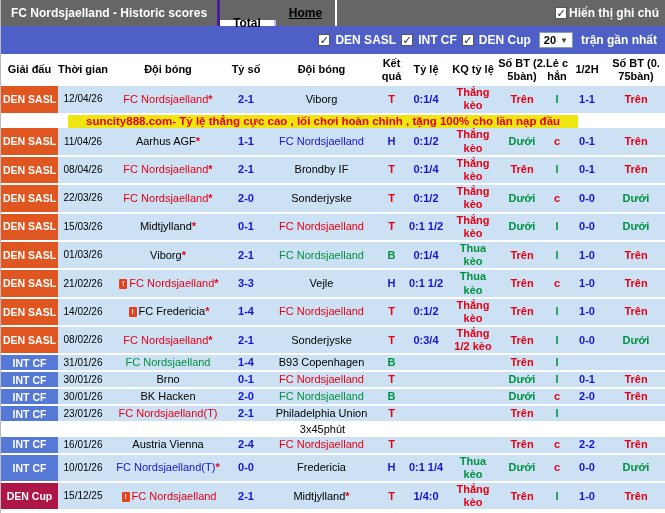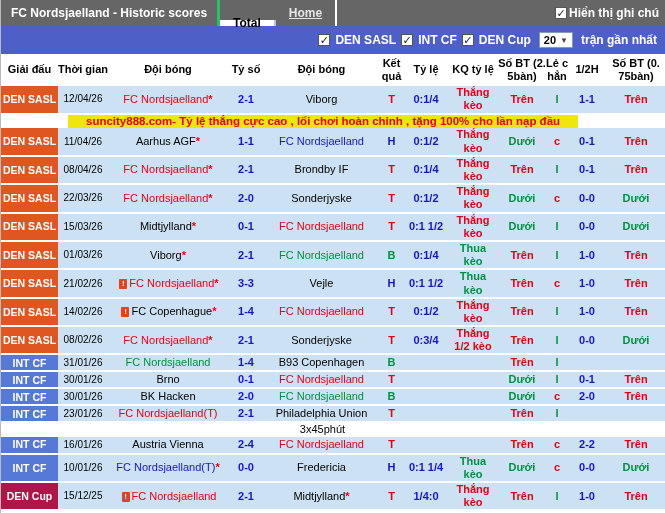--- a/index.html
+++ b/index.html
@@ -2,24 +2,24 @@
 <html><head>
 <meta charset="utf-8">
 <style>
   * { box-sizing: border-box; }
   html,body { margin:0; padding:0; }
   body { font-family:"Liberation Sans","DejaVu Sans",sans-serif; }
   .app { width:665px; height:513px; background:#fff; overflow:hidden; border-left:1px solid #bbb; }
 
   
   .topbar { height:26px; background:#666; display:flex; align-items:stretch; font-size:12px; font-weight:bold; }
-  .topbar .title { background:#666; color:#fff; display:flex; align-items:center; padding:0 10px; border-right:3px solid #22c55e; white-space:nowrap; }
+  .topbar .title { background:#666; color:#fff; display:flex; align-items:center; padding:0 10px; border-right:3px solid #4c1d95; white-space:nowrap; }
   .topbar .tab { display:flex; align-items:center; padding:0 13px; cursor:pointer; }
   .topbar .tab.active { background:#fff; color:#000; border-right:2px solid #c4b5fd;margin-top:20px; }
-  .topbar .tab.link { color:#e5e5e5; text-decoration:underline; border-right:2px solid #fff; }
+  .topbar .tab.link { color:#000000; text-decoration:underline; border-right:2px solid #fff; }
   .topbar .spacer { flex:1; }
   .topbar .note-toggle { display:flex; align-items:center; color:#fff; padding-right:6px; cursor:pointer; }
 
   .cb { display:inline-block; width:12px; height:12px; background:#fff; border:1px solid #555;
         color:#222; font-size:11px; line-height:11px; text-align:center; font-weight:bold; margin-right:2px; }
 
   
   .filterbar { height:28px; background:#4E5FC7; display:flex; align-items:center; justify-content:flex-end;
                color:#fff; font-weight:bold; font-size:12px; padding-right:8px; gap:5px; }
   .filterbar label { display:flex; align-items:center; gap:3px; cursor:pointer; }
@@ -214,21 +214,21 @@
           <td><span class="c-blue bold">0:1 1/2</span></td>
           <td><span class="c-green bold">Thua kèo</span></td>
           <td><span class="c-red bold">Trên</span></td>
           <td><span class="c-red bold">c</span></td>
           <td><span class="c-blue bold">1-0</span></td>
           <td><span class="c-red bold">Trên</span></td>
         </tr>
         <tr class="match">
           <td class="league lg-sasl">DEN SASL</td>
           <td class="date">14/02/26</td>
-          <td><span class="alert-ic">!</span><span class="c-black">FC Copenhague</span><span class="star">*</span></td>
+          <td><span class="alert-ic">!</span><span class="c-black">FC Fredericia</span><span class="star">*</span></td>
           <td><span class="c-blue bold">1-4</span></td>
           <td><span class="c-red">FC Nordsjaelland</span></td>
           <td><span class="c-red bold">T</span></td>
           <td><span class="c-blue bold">0:1/2</span></td>
           <td><span class="c-red bold">Thắng kèo</span></td>
           <td><span class="c-red bold">Trên</span></td>
           <td><span class="c-green bold">l</span></td>
           <td><span class="c-blue bold">1-0</span></td>
           <td><span class="c-red bold">Trên</span></td>
         </tr>

